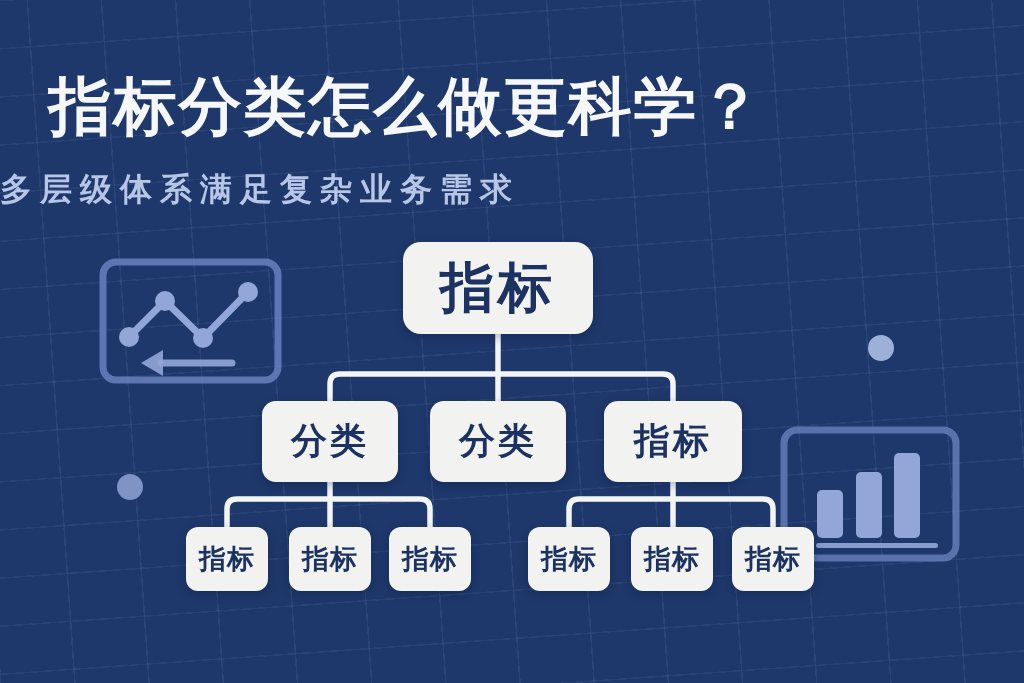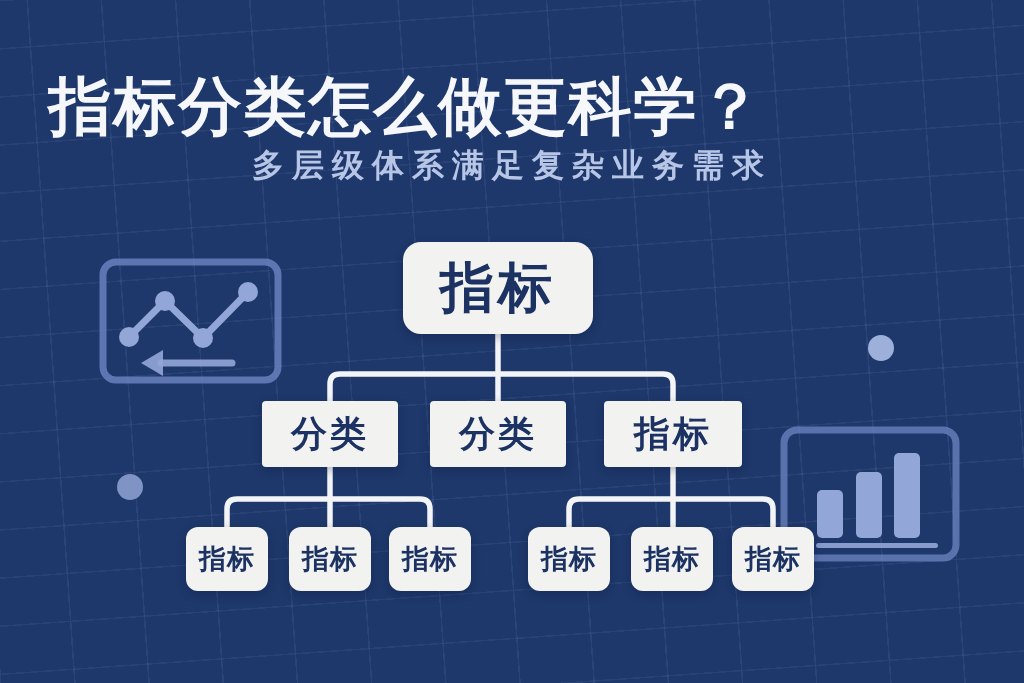--- a/index.html
+++ b/index.html
@@ -26,37 +26,37 @@
       repeating-linear-gradient(176deg, rgba(140,165,215,.09) 0 1.5px, transparent 1.5px 48px);
   }
   .title{
     position:absolute;left:0;top:64px;width:812px;
     text-align:center;
     font-size:63px;font-weight:800;letter-spacing:2px;
     color:var(--title_text);
     white-space:nowrap;
   }
   .subtitle{
-    position:absolute;left:0;top:144px;width:1024px;
-    text-align:center;
+    position:absolute;left:0;top:168px;width:1024px;
+    text-align:left;
     font-size:32px;font-weight:600;letter-spacing:8px;
     color:var(--subtitle_text);
     white-space:nowrap;
   }
   .node{
     position:absolute;
     background:var(--box_fill);
     color:var(--box_text);
     display:flex;align-items:center;justify-content:center;
     font-weight:700;
     box-shadow:0 3px 10px rgba(8,18,48,.28);
     z-index:3;
   }
   .node-root{left:403px;top:242px;width:190px;height:92px;border-radius:18px;font-size:54px;letter-spacing:4px;}
-  .node-l2{top:401px;height:66px;border-radius:4px;font-size:36px;letter-spacing:3px;}
+  .node-l2{top:401px;height:81px;border-radius:14px;font-size:36px;letter-spacing:3px;}
   .node-l2-1{left:262px;width:136px;}
   .node-l2-2{left:430px;width:136px;}
   .node-l2-3{left:604px;width:138px;}
   .node-l3{top:527px;width:82px;height:64px;border-radius:12px;font-size:27px;letter-spacing:1px;}
   .node-l3-1{left:186px;} .node-l3-2{left:289px;} .node-l3-3{left:389px;}
   .node-l3-4{left:528px;} .node-l3-5{left:631px;} .node-l3-6{left:732px;}
   svg.connectors{position:absolute;left:0;top:0;z-index:2;}
   .conn{stroke:var(--connector);stroke-width:5.5;fill:none;stroke-linecap:round;}
   svg.decor{position:absolute;z-index:1;}
   .decor-left{left:95px;top:252px;}

